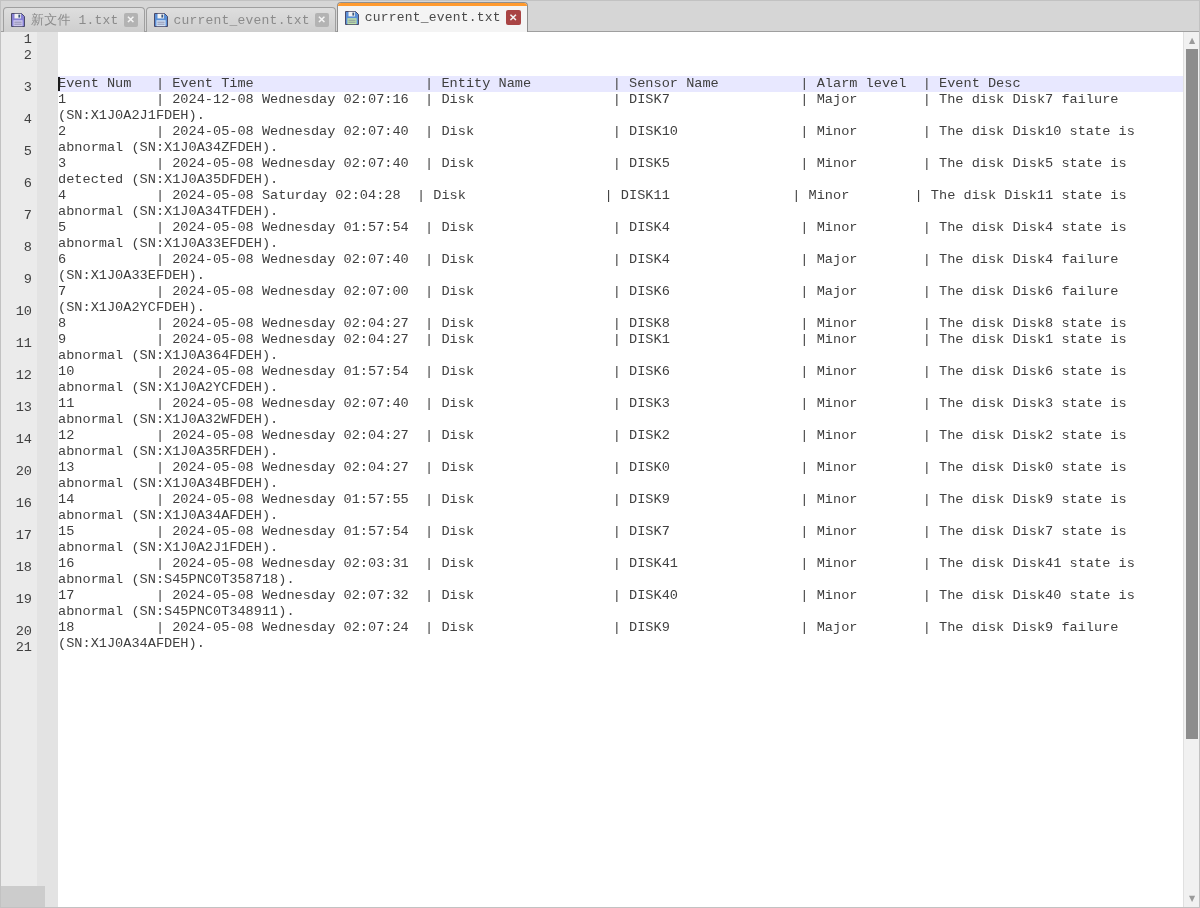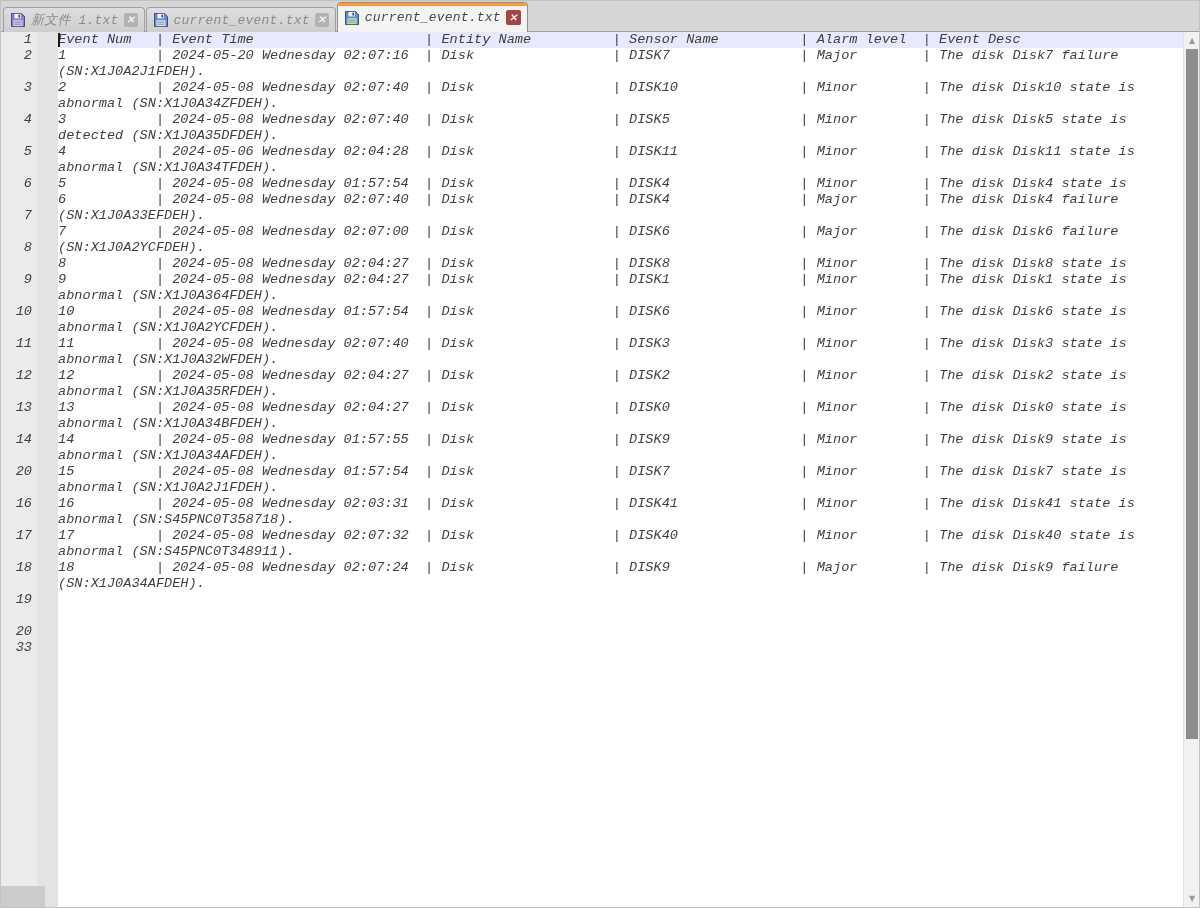--- a/index.html
+++ b/index.html
@@ -1,18 +1,18 @@
 <!DOCTYPE html>
 <html><head>
 <meta charset="utf-8">
 <style>
   * { margin:0; padding:0; box-sizing:border-box; }
   html,body { width:1200px; height:908px; overflow:hidden; background:#ffffff;
               font-family:"Liberation Mono","DejaVu Sans Mono",monospace; }
-  .window { width:1200px; height:908px; position:relative; background:#6d28d9; border:1px solid #c2c2c2;font-style:italic; }
+  .window { width:1200px; height:908px; position:relative; background:#6d28d9; border:1px solid #c2c2c2; }
 
   
   .tabbar { height:31px; background:#d6d6d6; display:flex; align-items:flex-end;
             padding-left:2px; position:relative; }
   .tabbar::after { content:''; position:absolute; left:0; right:0; bottom:0; height:1px;
                    background:#9f9f9f; z-index:0; }
   .tab { position:relative; z-index:1; display:flex; align-items:center; gap:5px;
          height:25px; padding:0 6px 0 6px; margin-right:1px;
          background:linear-gradient(#dedede,#cecece);
          border:1px solid #9f9f9f; border-bottom:none; border-radius:4px 4px 0 0;
@@ -29,21 +29,21 @@
   .tab.active .closebox { background:#a94444; width:15px; height:15px; line-height:15px; }
 
   
   .editor { position:absolute; top:31px; left:0; right:0; bottom:0; display:flex; }
   .gutter { width:36px; background:#ebebeb; color:#868686; font-size:12.5px;
             text-align:right; line-height:16px; padding-right:5px; overflow:hidden; }
   .margin2 { width:21px; background:#e3e3e3; }
   .textarea { flex:1; background:#ffffff; overflow:hidden; position:relative; }
   .ln { height:16px; line-height:16px; font-size:13.6px; color:#3f3f3f;
         white-space:pre; position:relative; }
-  .ln.caret-line { background:#e8e8ff; }
+  .ln.caret-line { background:#e8e8ff;margin-top:44px; }
   .caret { position:absolute; left:0; top:1px; width:2px; height:14px; background:#1a1a1a; }
 
   
   .vscroll { width:16px; background:#f1f1f1; position:relative; border-left:1px solid #e0e0e0; }
   .varrow { position:absolute; left:0; width:16px; height:17px; color:#9a9a9a;
             font-size:8px; text-align:center; line-height:17px;
             font-family:"DejaVu Sans",sans-serif; }
   .varrow.up { top:0; }
   .varrow.down { bottom:0; }
   .vthumb { position:absolute; left:2px; width:12px; top:17px; height:690px; background:#8d8d8d; }
@@ -128,34 +128,35 @@
         <div class="ln"></div>
         <div class="ln">16</div>
         <div class="ln"></div>
         <div class="ln">17</div>
         <div class="ln"></div>
         <div class="ln">18</div>
         <div class="ln"></div>
         <div class="ln">19</div>
         <div class="ln"></div>
         <div class="ln">20</div>
-        <div class="ln">33</div>
+        <div class="ln">21</div>
       </div>
     <div class="margin2"></div>
     <div class="textarea">
         <div class="ln caret-line">Event Num   | Event Time                     | Entity Name          | Sensor Name          | Alarm level  | Event Desc<span class="caret"></span></div>
-        <div class="ln">1           | 2024-05-20 Wednesday 02:07:16  | Disk                 | DISK7                | Major        | The disk Disk7 failure</div>
+        <div class="ln">1           | 2024-12-08 Wednesday 02:07:16  | Disk                 | DISK7                | Major        | The disk Disk7 failure</div>
         <div class="ln">(SN:X1J0A2J1FDEH).</div>
         <div class="ln">2           | 2024-05-08 Wednesday 02:07:40  | Disk                 | DISK10               | Minor        | The disk Disk10 state is</div>
         <div class="ln">abnormal (SN:X1J0A34ZFDEH).</div>
         <div class="ln">3           | 2024-05-08 Wednesday 02:07:40  | Disk                 | DISK5                | Minor        | The disk Disk5 state is</div>
         <div class="ln">detected (SN:X1J0A35DFDEH).</div>
-        <div class="ln">4           | 2024-05-06 Wednesday 02:04:28  | Disk                 | DISK11               | Minor        | The disk Disk11 state is</div>
+        <div class="ln">4           | 2024-05-08 Saturday 02:04:28  | Disk                 | DISK11               | Minor        | The disk Disk11 state is</div>
         <div class="ln">abnormal (SN:X1J0A34TFDEH).</div>
         <div class="ln">5           | 2024-05-08 Wednesday 01:57:54  | Disk                 | DISK4                | Minor        | The disk Disk4 state is</div>
+        <div class="ln">abnormal (SN:X1J0A33EFDEH).</div>
         <div class="ln">6           | 2024-05-08 Wednesday 02:07:40  | Disk                 | DISK4                | Major        | The disk Disk4 failure</div>
         <div class="ln">(SN:X1J0A33EFDEH).</div>
         <div class="ln">7           | 2024-05-08 Wednesday 02:07:00  | Disk                 | DISK6                | Major        | The disk Disk6 failure</div>
         <div class="ln">(SN:X1J0A2YCFDEH).</div>
         <div class="ln">8           | 2024-05-08 Wednesday 02:04:27  | Disk                 | DISK8                | Minor        | The disk Disk8 state is</div>
         <div class="ln">9           | 2024-05-08 Wednesday 02:04:27  | Disk                 | DISK1                | Minor        | The disk Disk1 state is</div>
         <div class="ln">abnormal (SN:X1J0A364FDEH).</div>
         <div class="ln">10          | 2024-05-08 Wednesday 01:57:54  | Disk                 | DISK6                | Minor        | The disk Disk6 state is</div>
         <div class="ln">abnormal (SN:X1J0A2YCFDEH).</div>
         <div class="ln">11          | 2024-05-08 Wednesday 02:07:40  | Disk                 | DISK3                | Minor        | The disk Disk3 state is</div>

